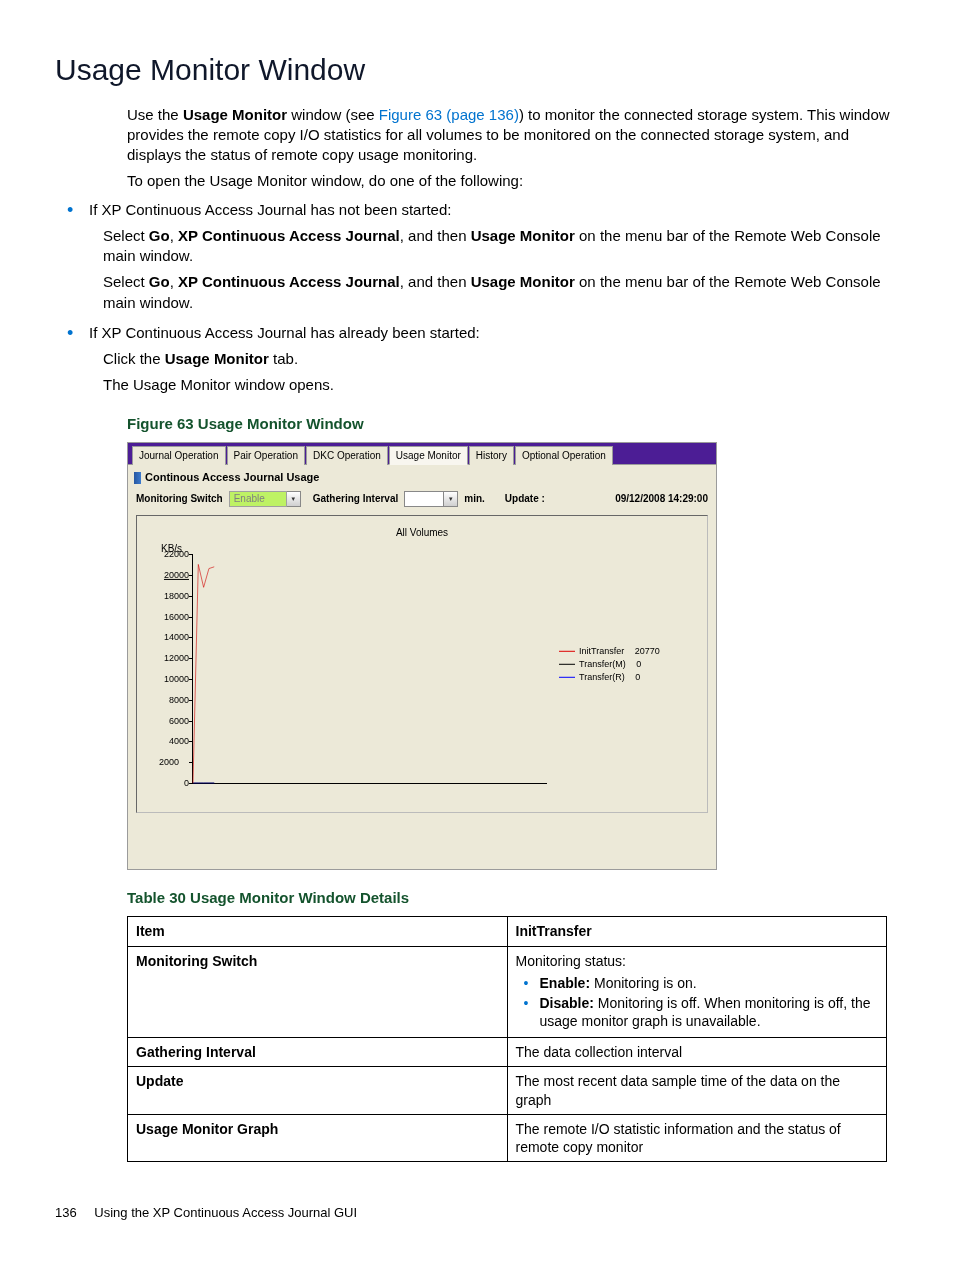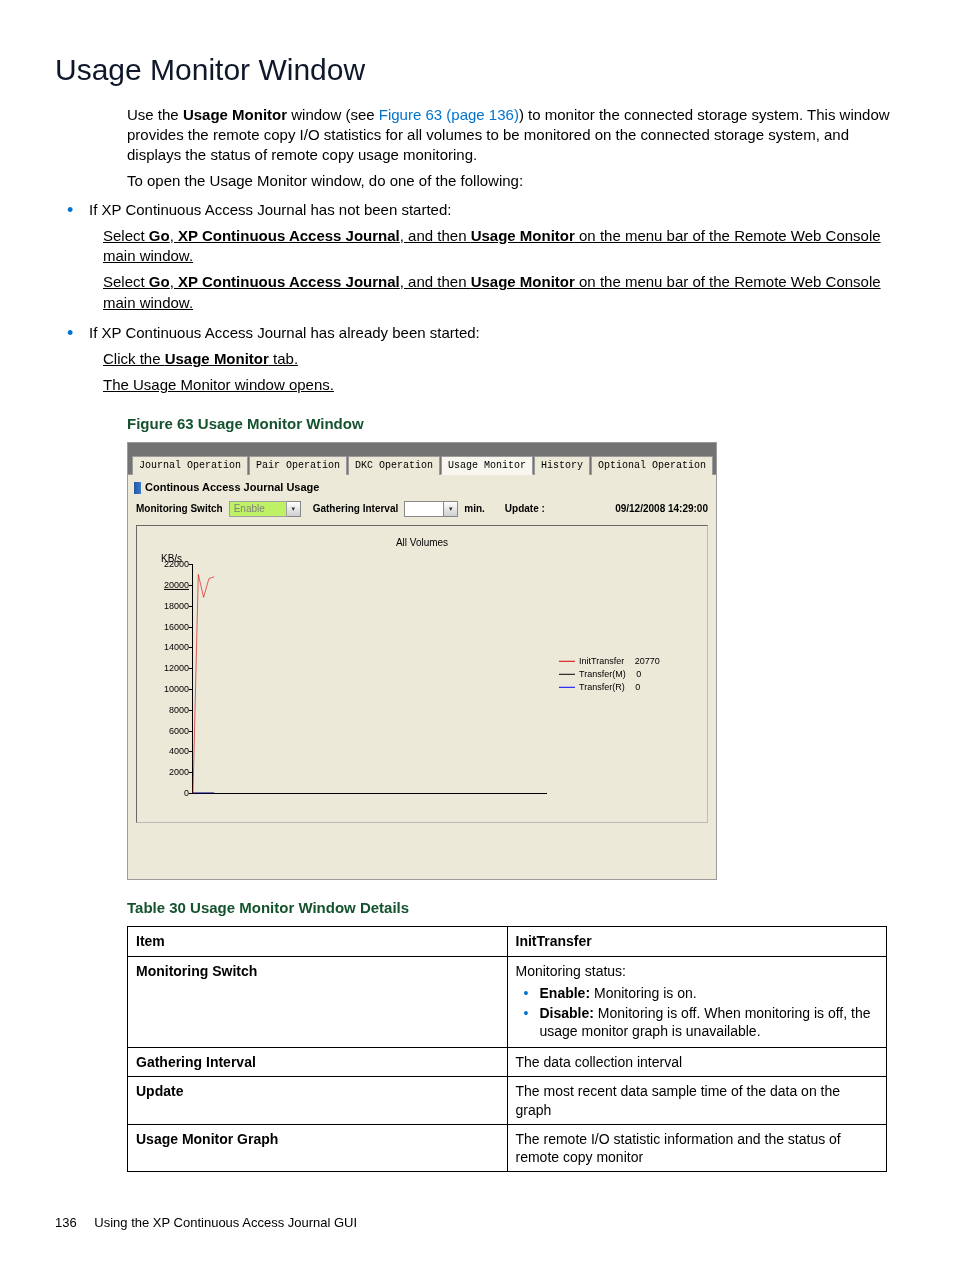--- a/index.html
+++ b/index.html
@@ -35,21 +35,21 @@
   }
   ul.blue-bullets > li::before {
     content: "•";
     color: #0073CF;
     position: absolute;
     left: -8px;
     font-size: 18px;
     line-height: 1;
     top: 1px;
   }
-  .subblock { margin: 6px 0 10px 14px; text-decoration: underline; }
+  .subblock { margin: 6px 0 10px 14px; }
   .subblock p { margin: 6px 0; }
   b { font-weight: bold; }
   a.link { color: #0073CF; text-decoration: none; }
   .figure-caption, .table-caption {
     color: #14532d;
     font-weight: bold;
     font-size: 15px;
     margin: 18px 0 8px 0;
   }
 
@@ -58,24 +58,23 @@
     width: 588px;
     border: 1px solid #9b9b9b;
     background: #ECE9D8;
     font-family: Tahoma, Arial, sans-serif;
     font-size: 10px;
     color: #000;
   }
   .shot-tabs {
     display: flex;
     border-bottom: 1px solid #9b9b9b;
-    background: #737373;
+    background: #4c1d95;
     padding-left: 4px;
-    padding-top: 12px;
-    font-family: Liberation Mono, monospace;
+    padding-top: 2px;
   }
   .shot-tab {
     border: 1px solid #9b9b9b;
     border-bottom: none;
     padding: 2px 6px 2px 6px;
     margin-right: 1px;
     background: #ECE9D8;
     position: relative;
     top: 1px;
     white-space: nowrap;
@@ -265,21 +264,21 @@
       <div class="y-unit">KB/s</div>
       <div class="chart-plot">
 
         <svg viewBox="0 0 100 100" preserveAspectRatio="none">
           <polyline id="series-2" fill="none" stroke="#0000ff" stroke-width="0.6" vector-effect="non-scaling-stroke" points="0.00,100.00 1.50,100.00 3.00,100.00 4.50,100.00 6.00,100.00"></polyline>
           <polyline id="series-1" fill="none" stroke="#000000" stroke-width="0.6" vector-effect="non-scaling-stroke" points="0.00,100.00 1.50,100.00 3.00,100.00 4.50,100.00 6.00,100.00"></polyline>
           <polyline id="series-0" fill="none" stroke="#d00000" stroke-width="0.6" vector-effect="non-scaling-stroke" points="0.00,100.00 1.50,4.55 3.00,14.55 4.50,6.36 6.00,5.59"></polyline>
         </svg>
       <div class="tick" style="top: 100%;">0</div>
           <div class="tock" style="top: calc(100% + 0px);"></div>
-          <div class="tick" style="top: 90.9091%;">2000</div>
+          <div class="tick" style="top: 90.9091%; text-align: center;">2000</div>
           <div class="tock" style="top: calc(90.9091% + 0px);"></div>
           <div class="tick" style="top: 81.8182%;">4000</div>
           <div class="tock" style="top: calc(81.8182% + 0px);"></div>
           <div class="tick" style="top: 72.7273%;">6000</div>
           <div class="tock" style="top: calc(72.7273% + 0px);"></div>
           <div class="tick" style="top: 63.6364%;">8000</div>
           <div class="tock" style="top: calc(63.6364% + 0px);"></div>
           <div class="tick" style="top: 54.5455%;">10000</div>
           <div class="tock" style="top: calc(54.5455% + 0px);"></div>
           <div class="tick" style="top: 45.4545%;">12000</div>

